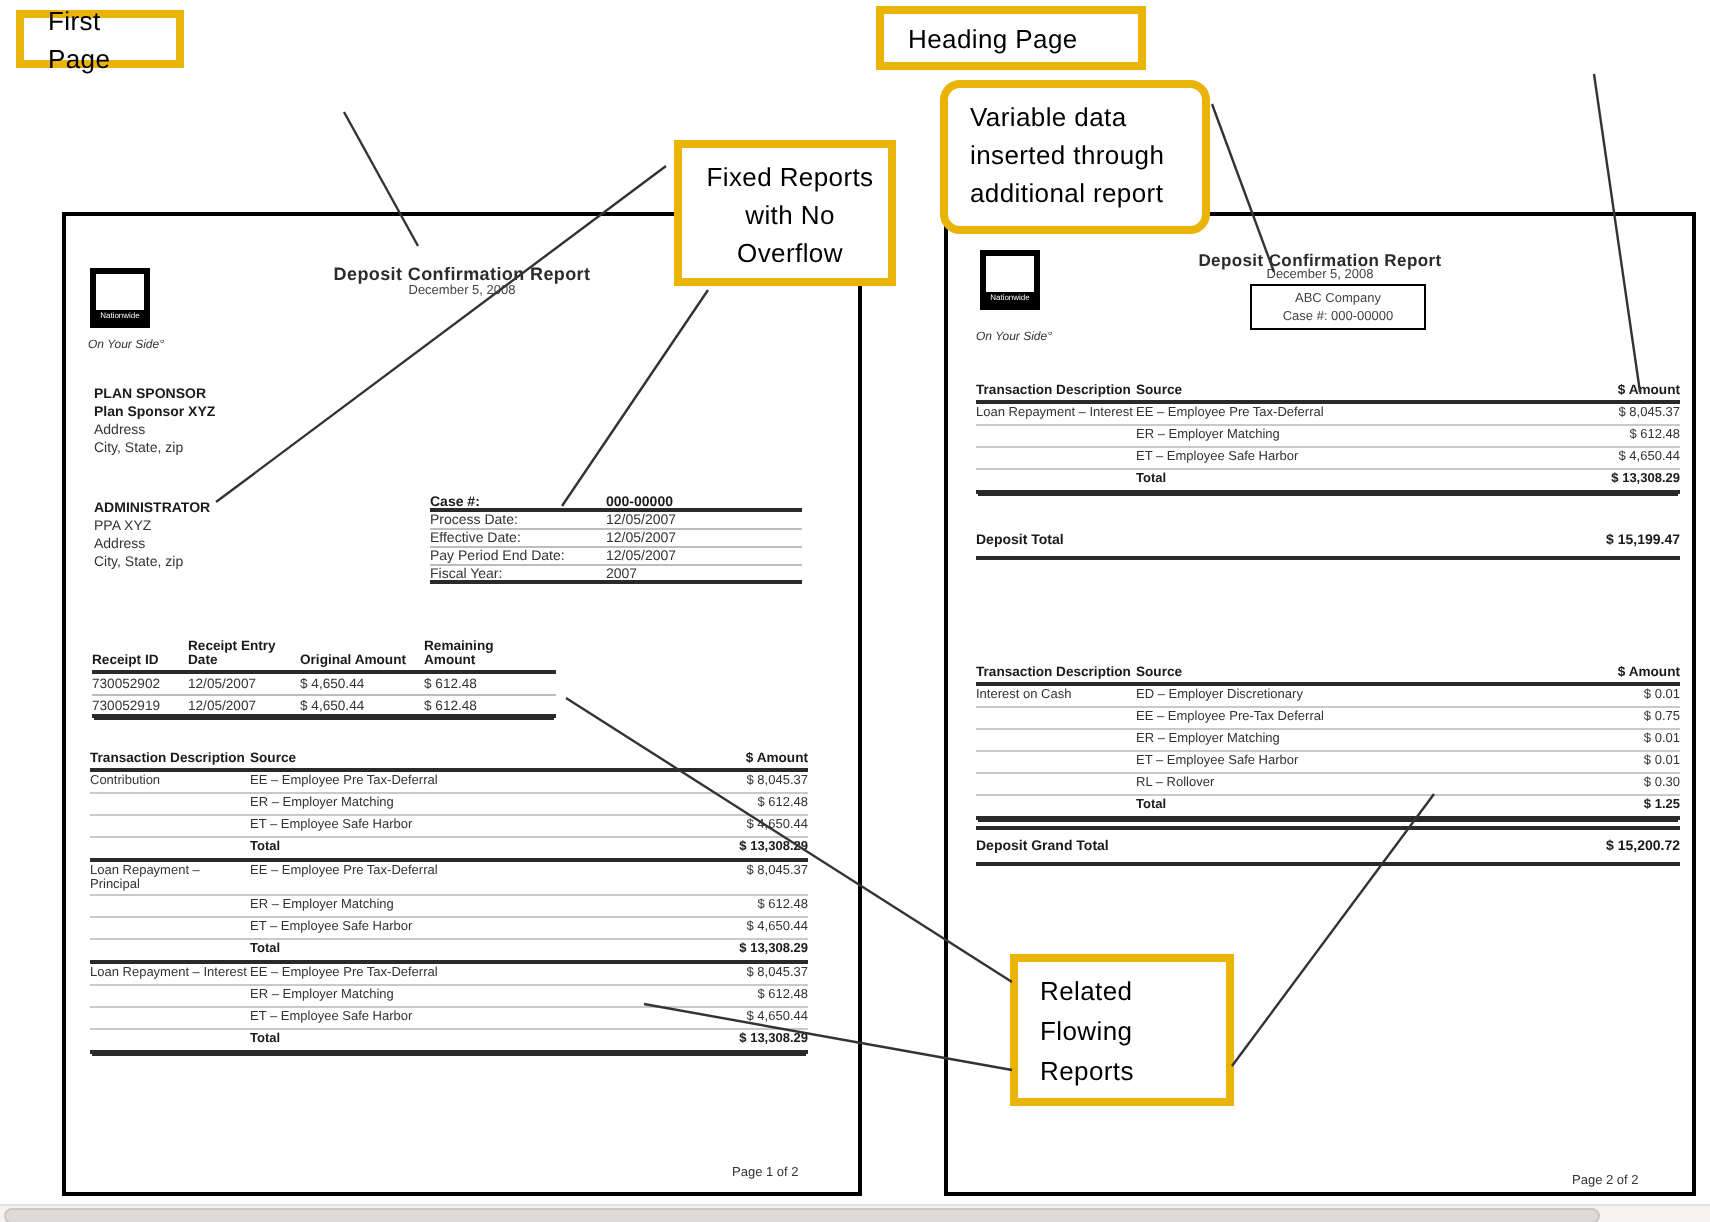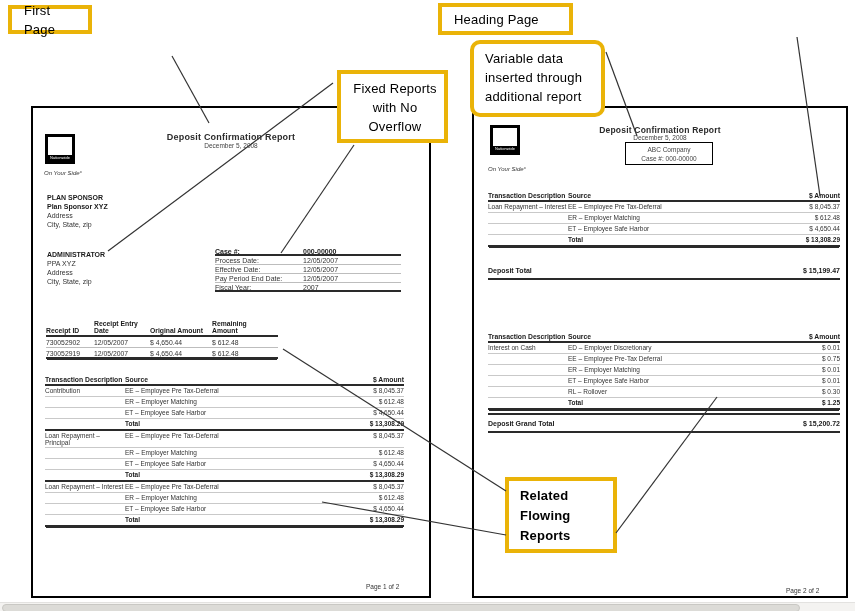--- a/index.html
+++ b/index.html
@@ -66,21 +66,21 @@
   
   .callout{position:absolute;background:#fff;border:4px solid #eab308;z-index:15;color:#000;
            font-size:13px;line-height:19px;letter-spacing:.2px;padding:5px 6px 4px 11px;box-sizing:border-box;}
   .callout.tag{display:flex;align-items:center;padding:0 6px 0 12px;}
   #co-first{left:8px;top:5px;width:84px;height:29px;}
   #co-overflow{left:438px;top:3px;width:135px;height:32px;}
   #co-heading{left:54px;top:43px;width:110px;height:74px;}
   #co-fixed{left:337px;top:70px;width:111px;height:73px;text-align:center;}
   #co-variable{left:470px;top:40px;width:135px;height:77px;border-radius:10px;}
   #co-margins{left:654px;top:23px;width:136px;height:80px;line-height:20.5px;}
-  #co-related{left:505px;top:477px;width:112px;height:76px;line-height:20px;font-weight:bold;}
+  #co-related{left:505px;top:477px;width:112px;height:76px;line-height:20px;}
 
   
   #lines{position:absolute;left:0;top:0;z-index:20;pointer-events:none;}
 
   
   .scroll-track{position:absolute;left:0;top:602px;width:855px;height:9px;background:#f4f3f1;border-top:1px solid #e3e2e0;z-index:30;}
   .scroll-thumb{position:absolute;left:2px;top:1px;width:796px;height:6px;background:#dcdbd7;border:1px solid #c9c8c4;border-radius:4px;}
 </style>
 </head>
 <body>

